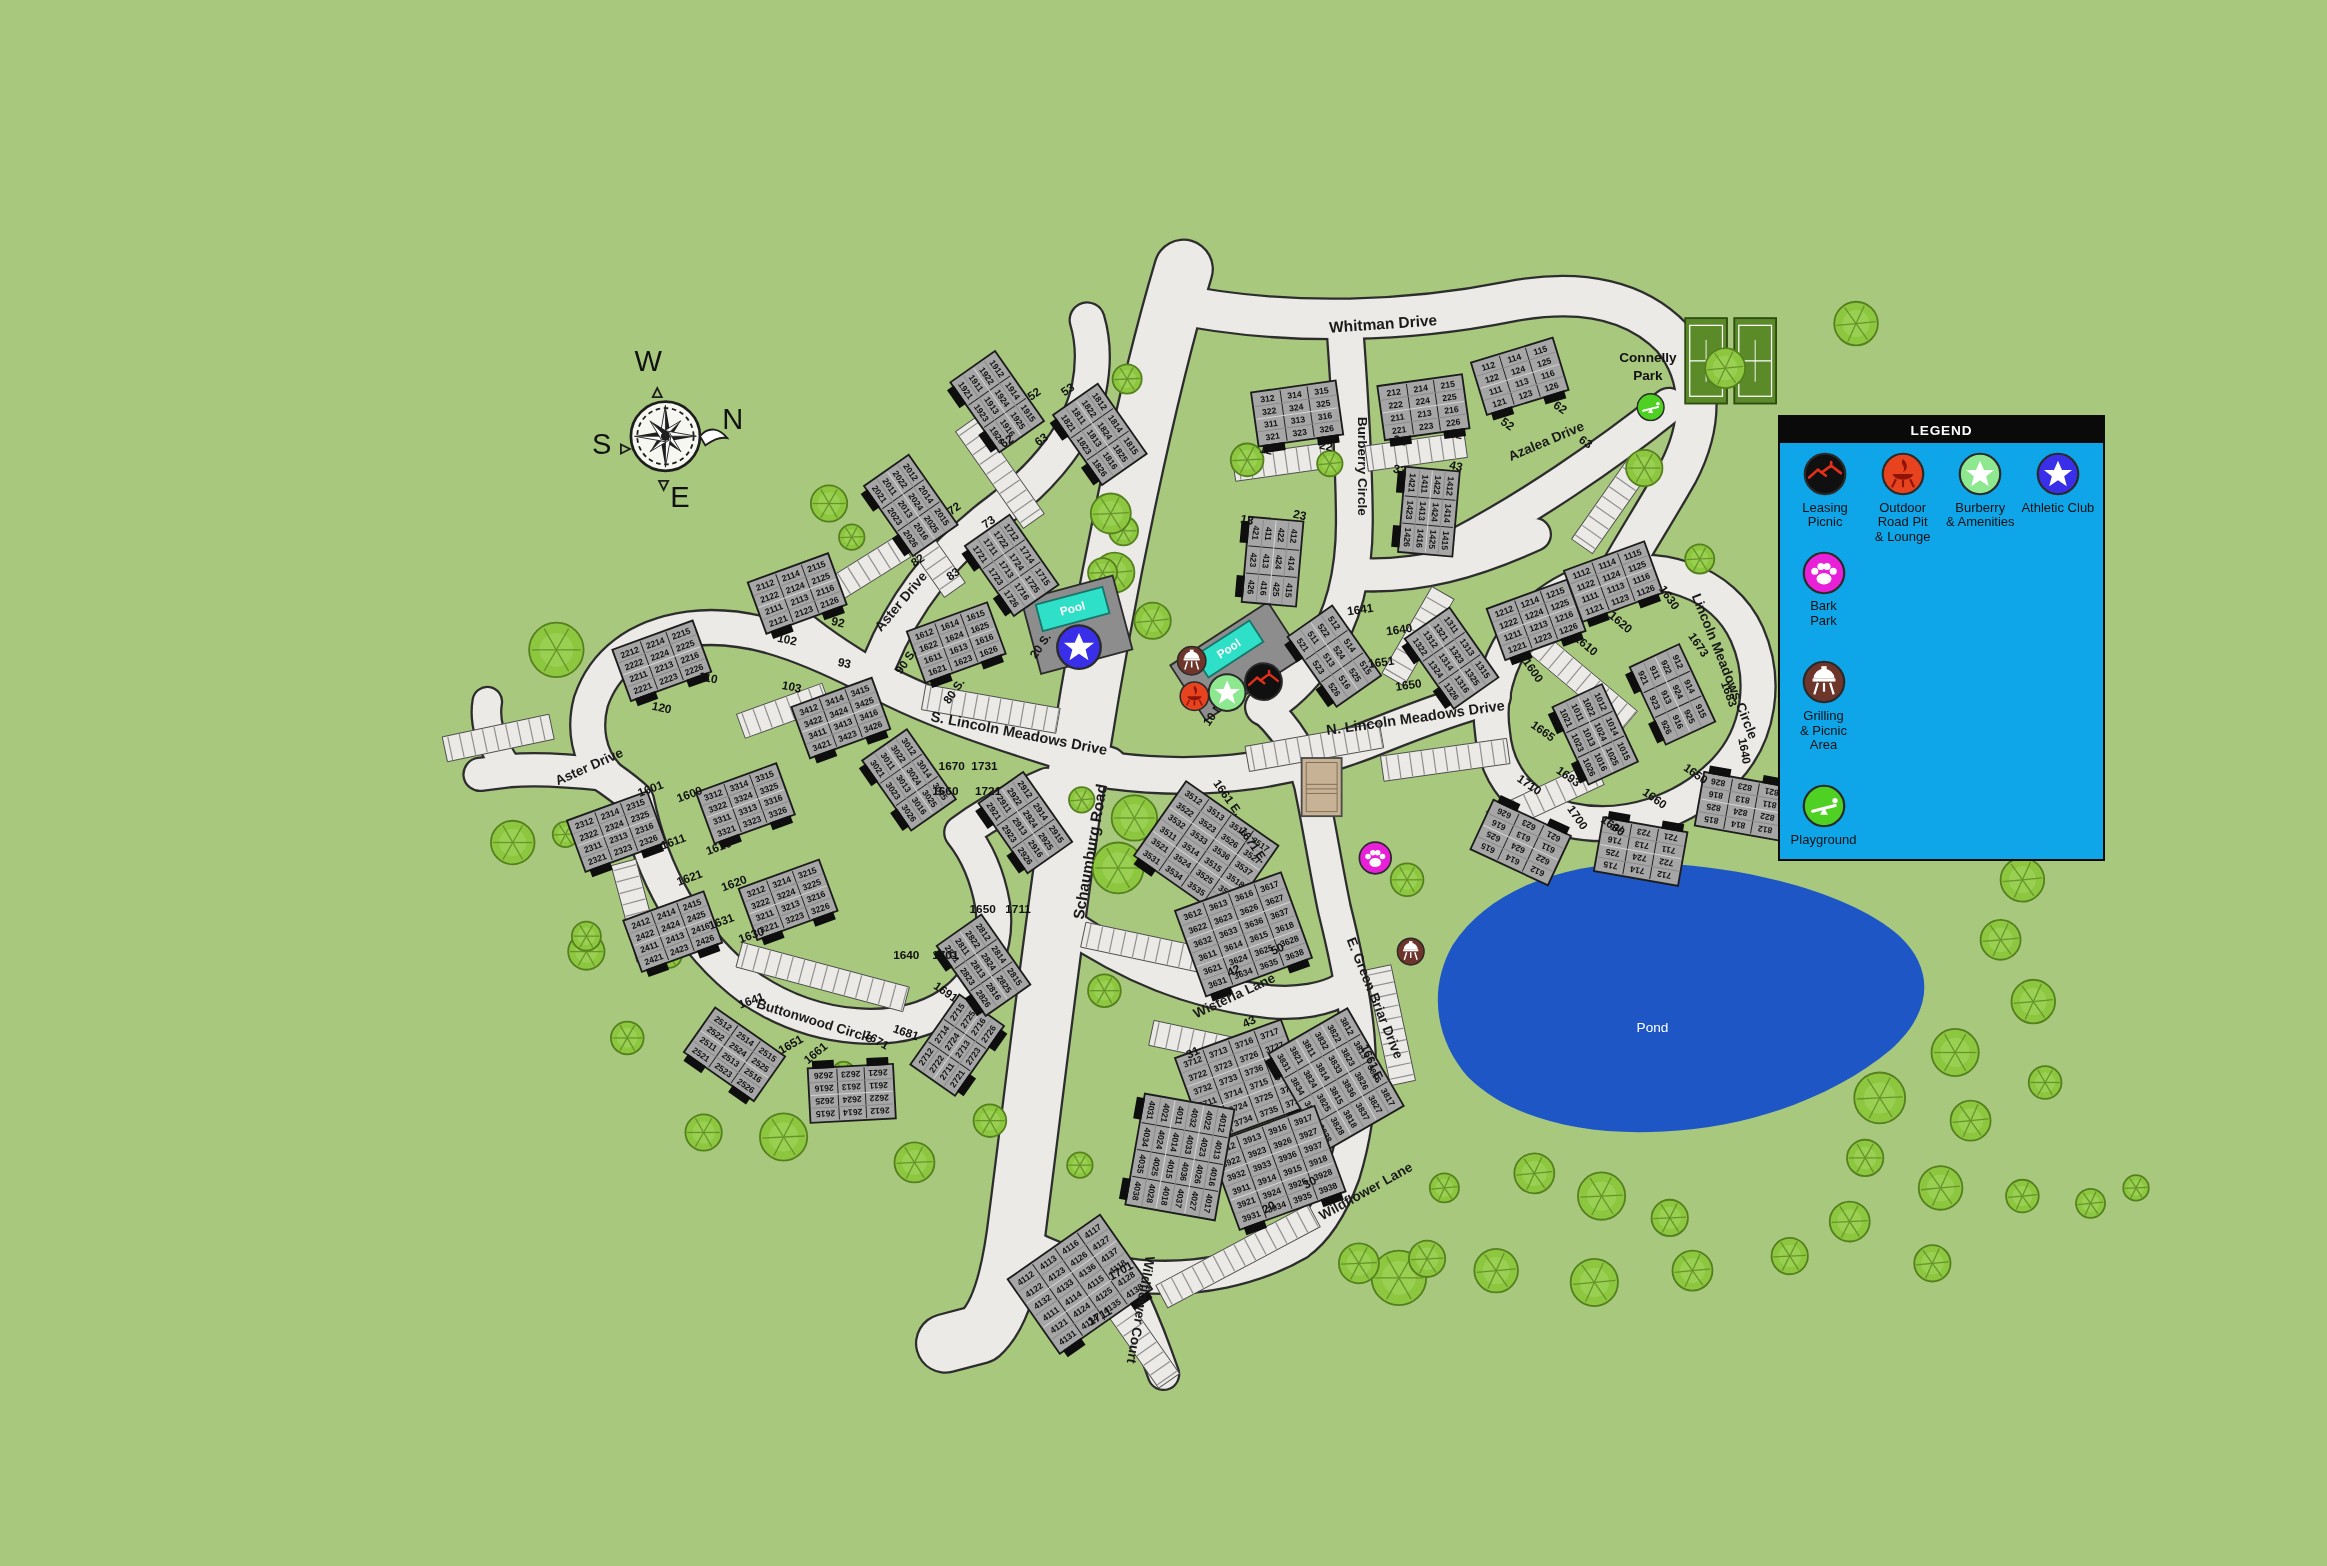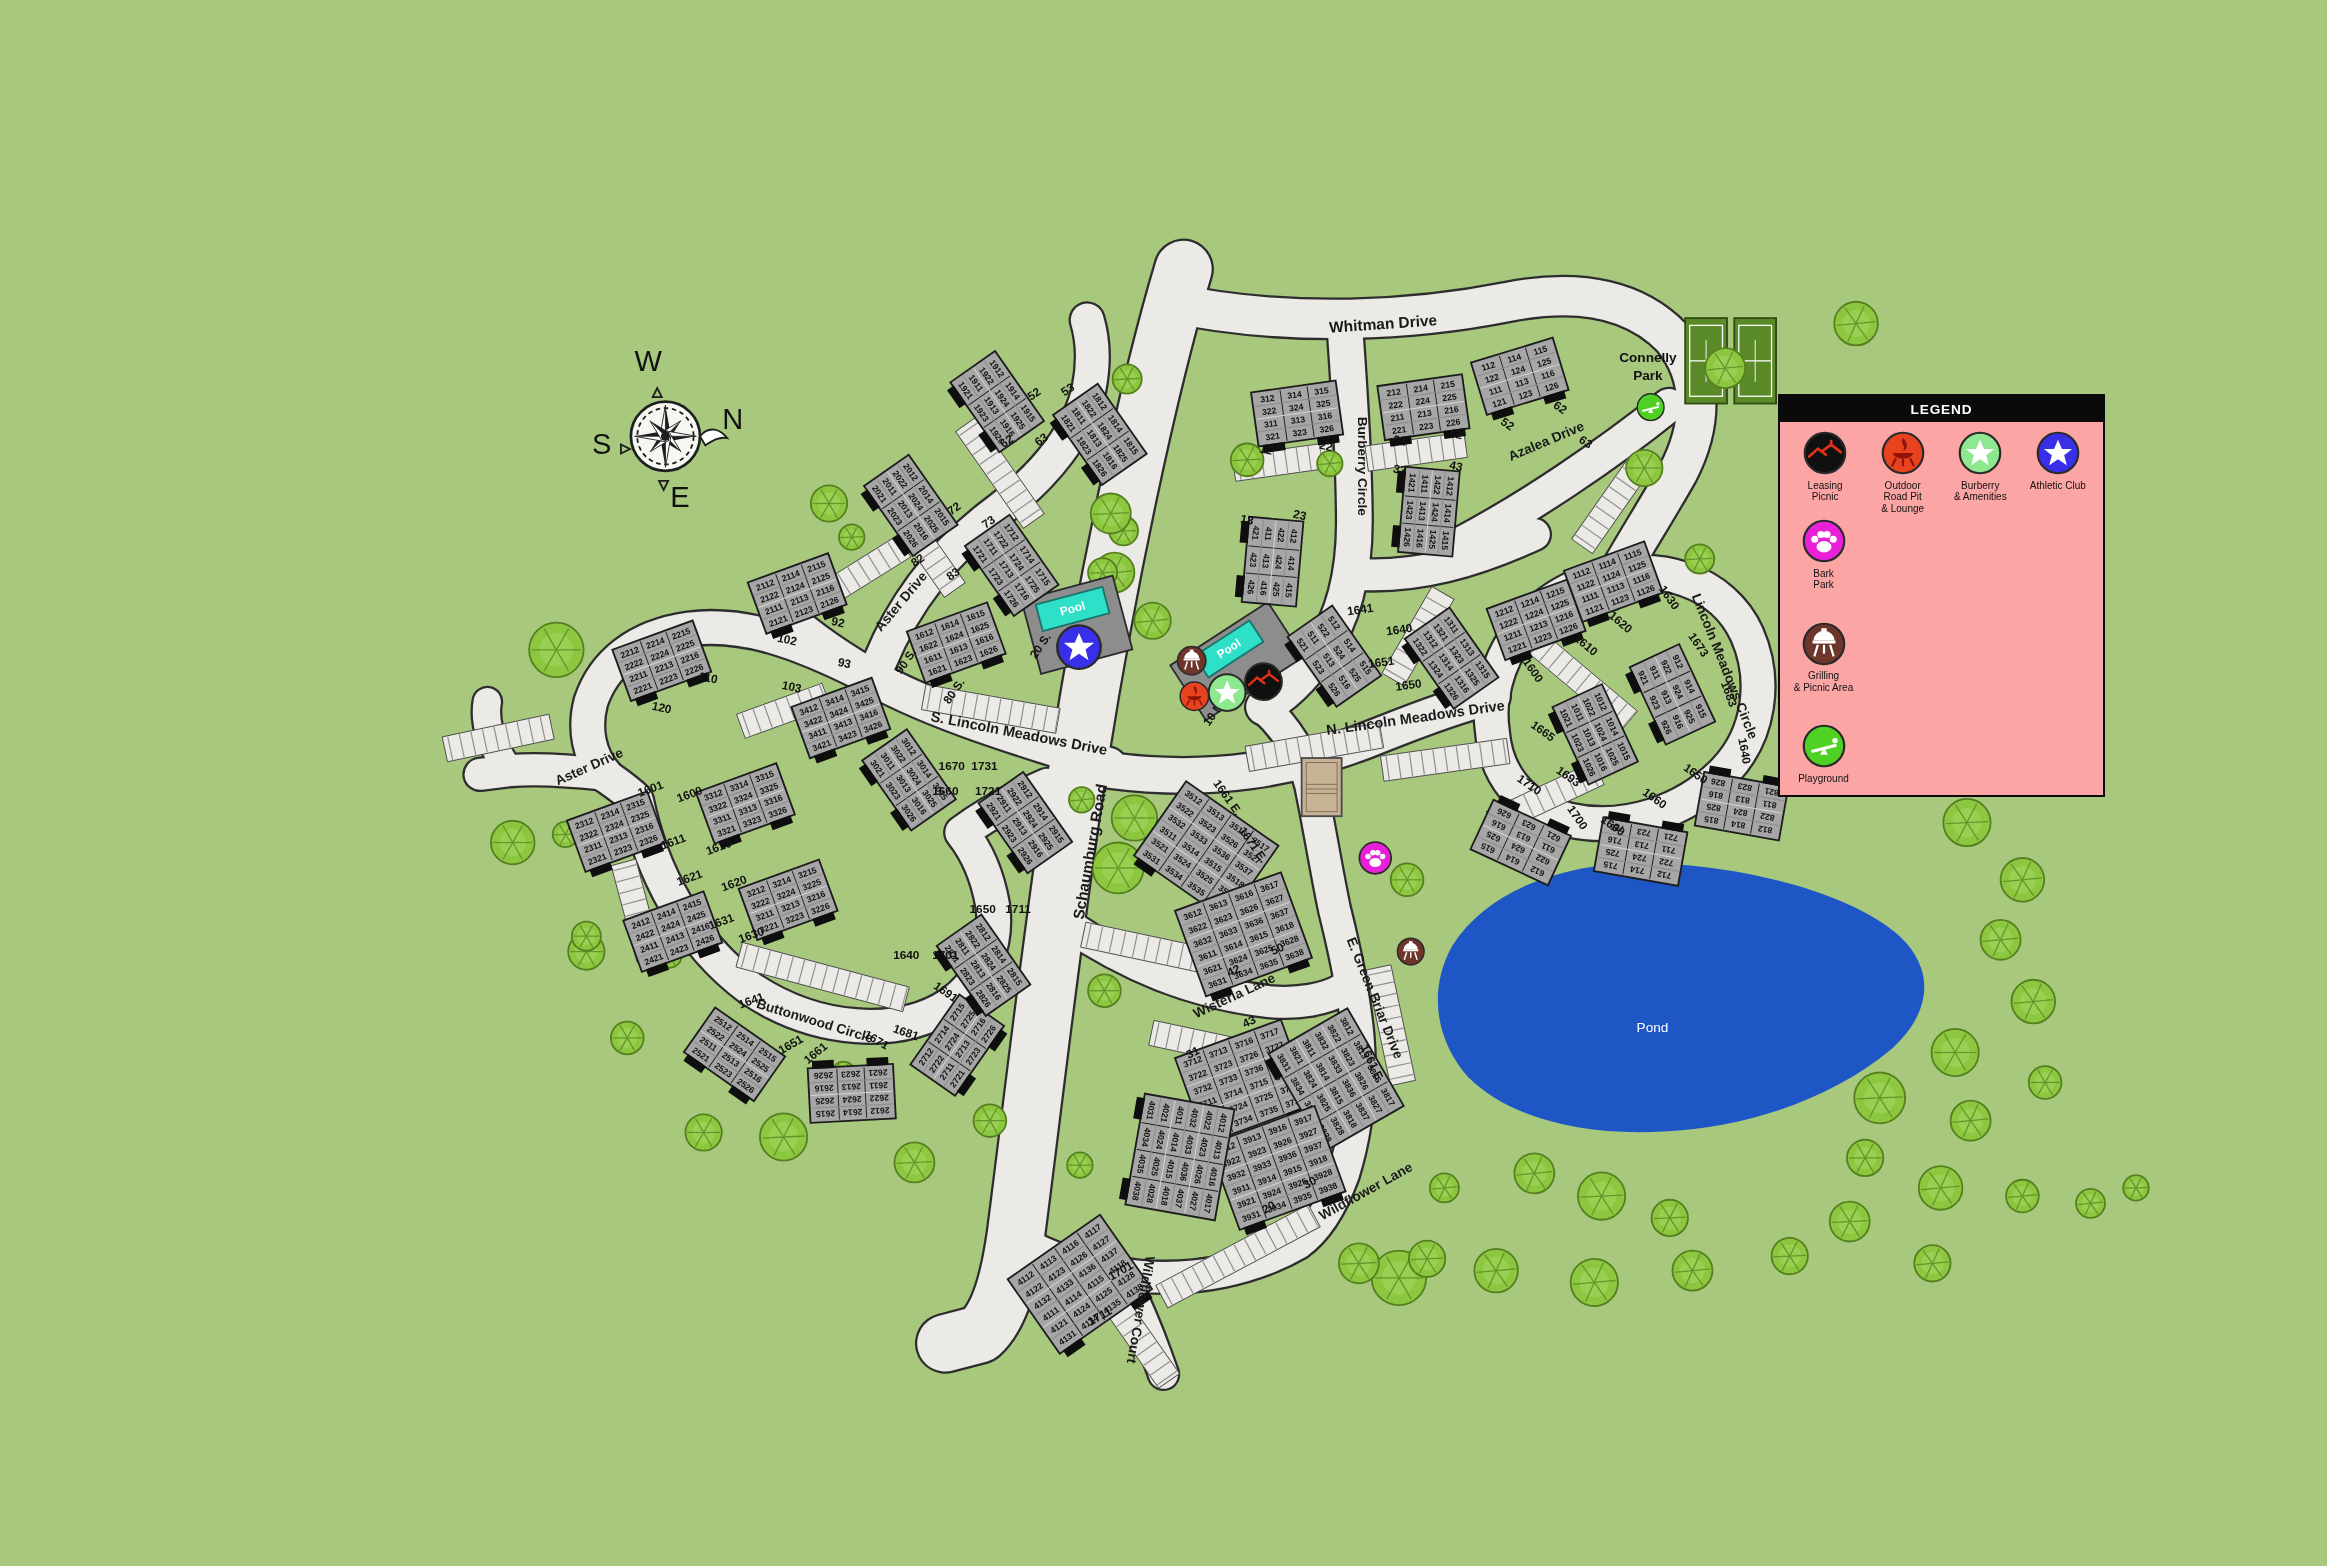--- a/index.html
+++ b/index.html
@@ -1,27 +1,27 @@
 <!DOCTYPE html>
 <html style="font-size:14.5px"><head>
 <meta charset="utf-8">
 <style>
   html,body{margin:0;padding:0;background:#a8c87e;}
   .stage{position:relative;width:2327px;height:1566px;background:#a8c87e;overflow:hidden;
          font-family:"Liberation Sans",sans-serif;}
   #map{position:absolute;left:0;top:0;}
   
-  .legend{position:absolute;left:1778px;top:394px;width:327px;background:#fca5a5;
+  .legend{position:absolute;left:1778px;top:415px;width:327px;background:#0ea5e9;
           border:2.7px solid #0a0a0a;box-sizing:border-box;}
   .legend-header{background:#0a0a0a;color:#fff;text-align:center;font-size:13.6px;
           font-weight:bold;letter-spacing:0.9px;padding:5.5px 0;}
   .legend-row{display:flex;justify-content:space-evenly;align-items:flex-start;
           padding:9px 5.5px 3.6px 5.5px;}
   .legend-item{display:flex;flex-direction:column;align-items:center;width:76px;}
-  .legend-item .lbl{font-size:10px;color:#111;text-align:center;line-height:1.15;
+  .legend-item .lbl{font-size:13px;color:#111;text-align:center;line-height:1.15;
           margin-top:4.5px;font-weight:500;}
   .legend-row.second{padding-top:1.8px;padding-bottom:11px;justify-content:center;gap:31px;flex-direction:column;}
 </style>
 </head>
 <body>
 
 <div class="stage">
   <svg id="map" width="2327" height="1566" viewBox="0 0 2560 1723">
       <g>
         <path d="M 1302,296 C 1262,430 1218,640 1188,830 C 1162,990 1138,1200 1120,1340 C 1112,1408 1100,1448 1078,1468 L 1040,1478" fill="none" stroke="#2d2d2d" stroke-width="67" stroke-linecap="round" stroke-linejoin="round"></path>

